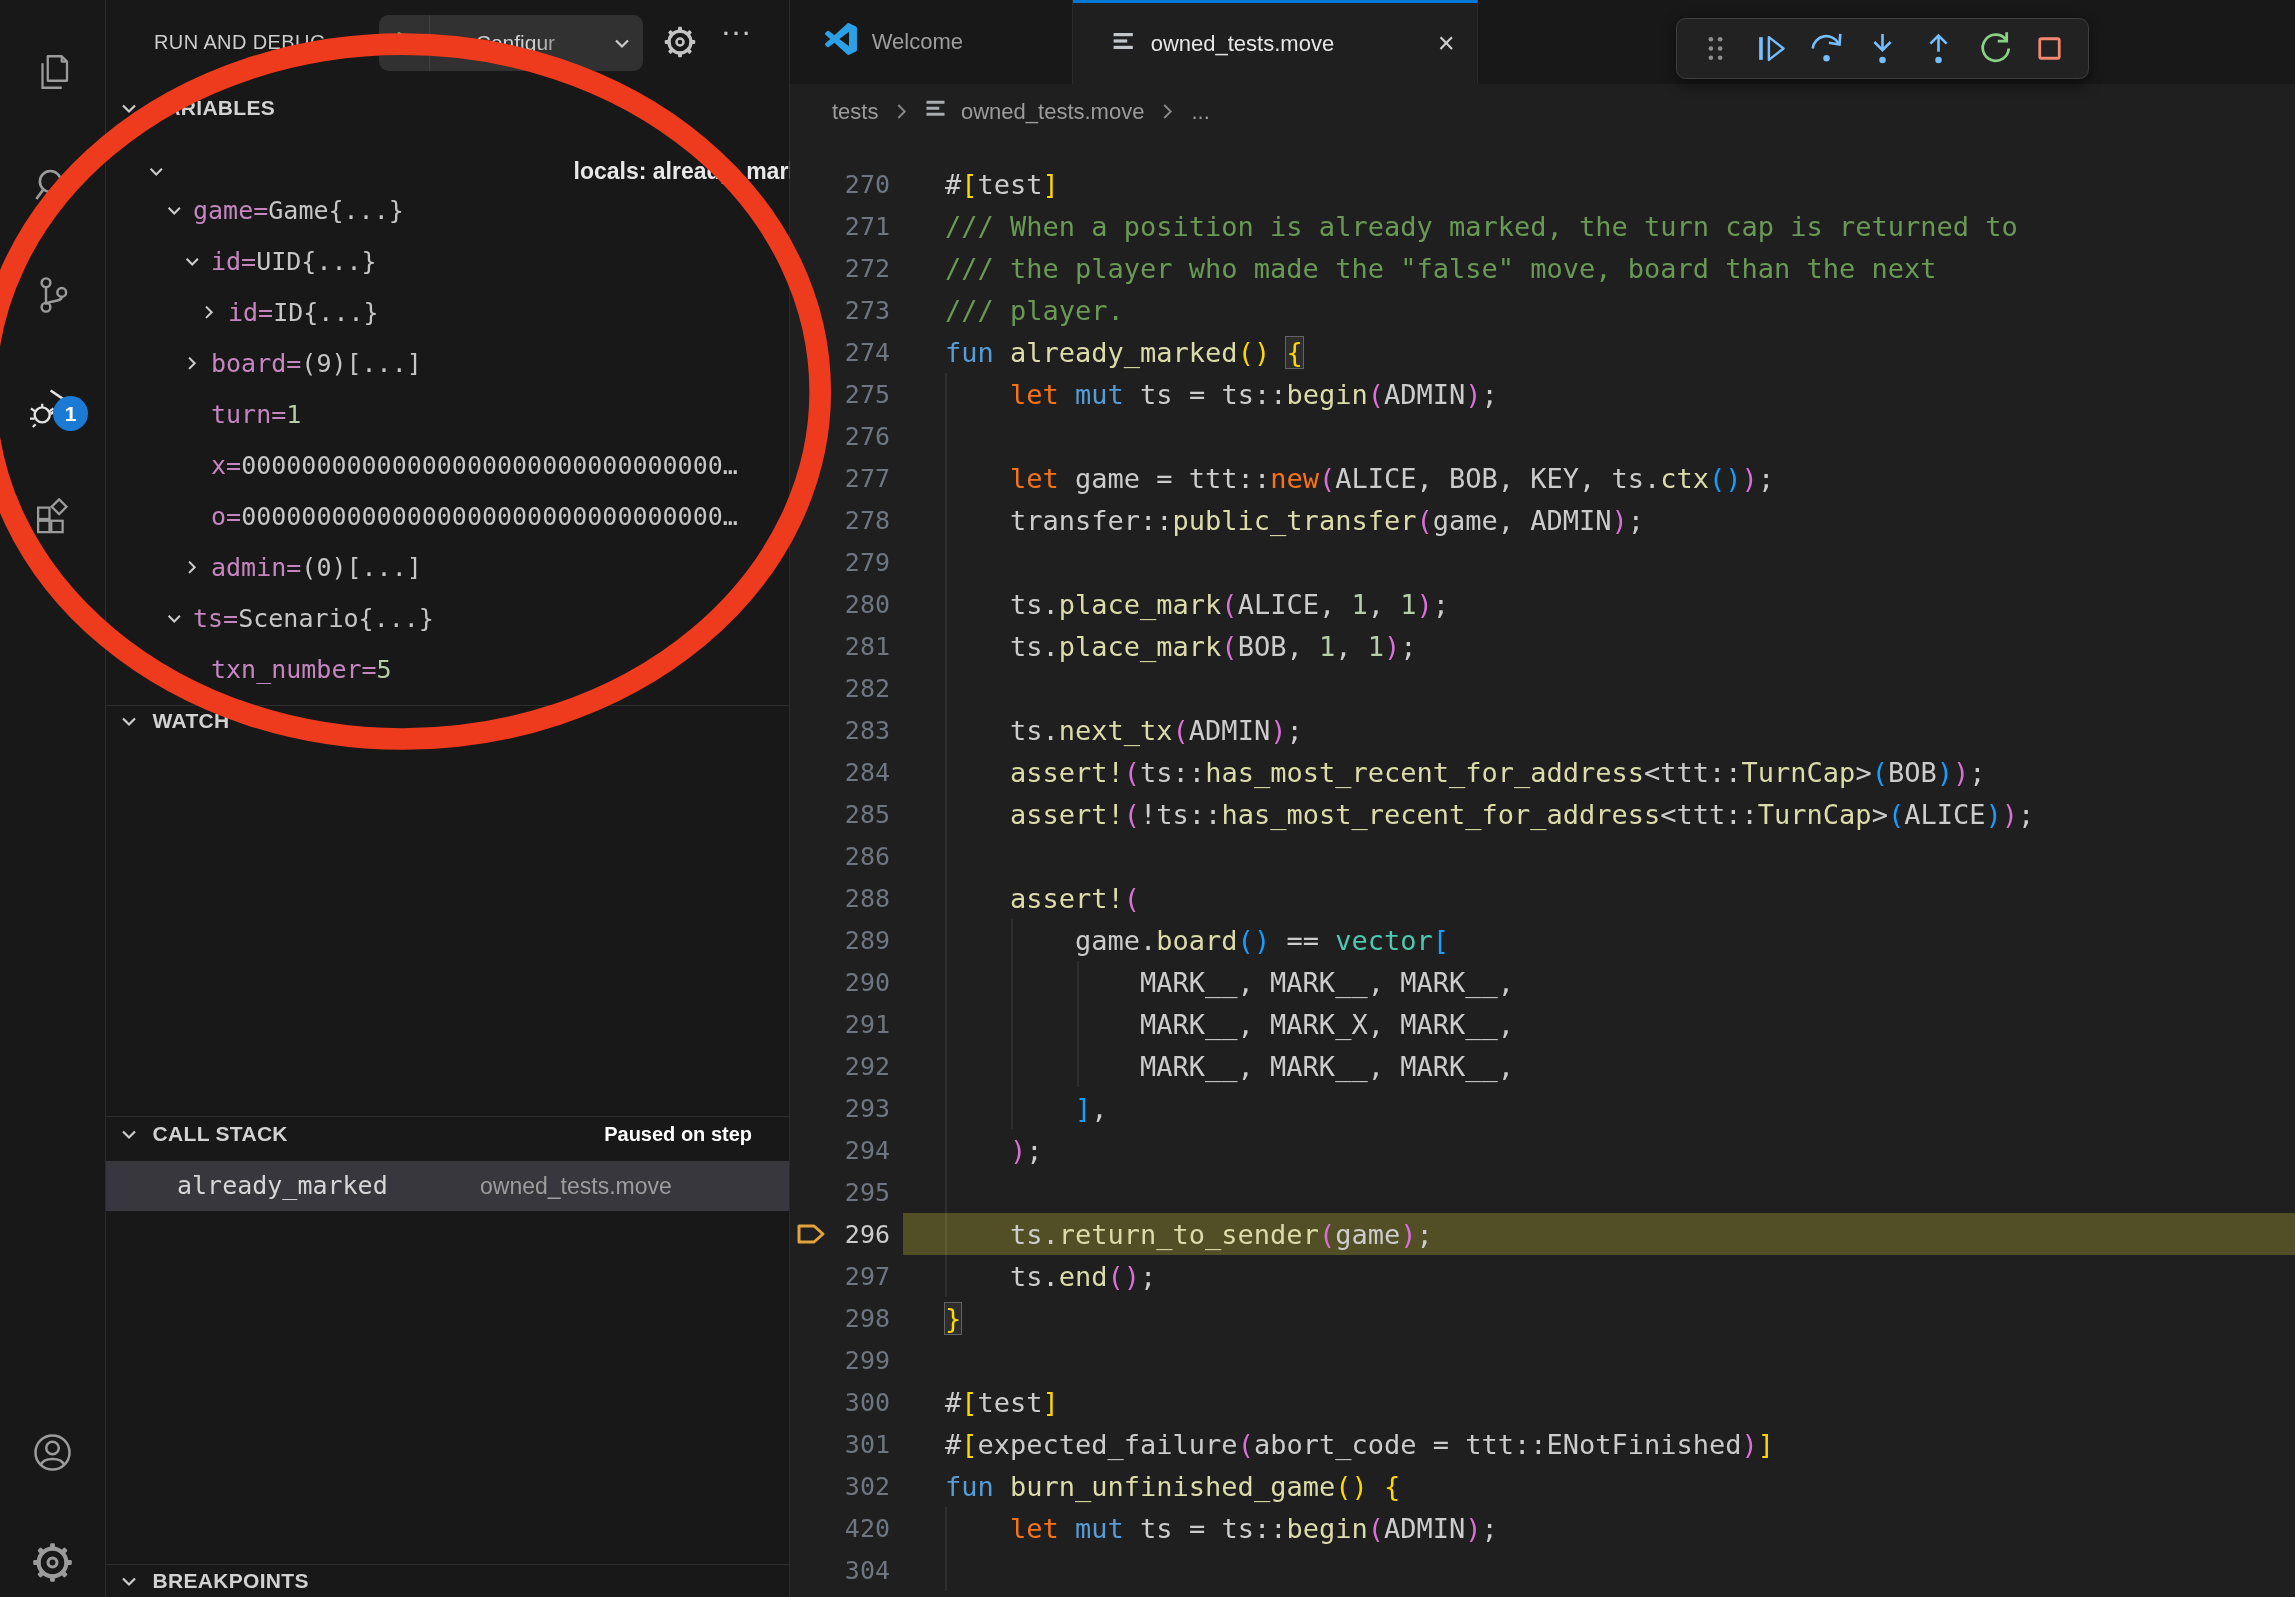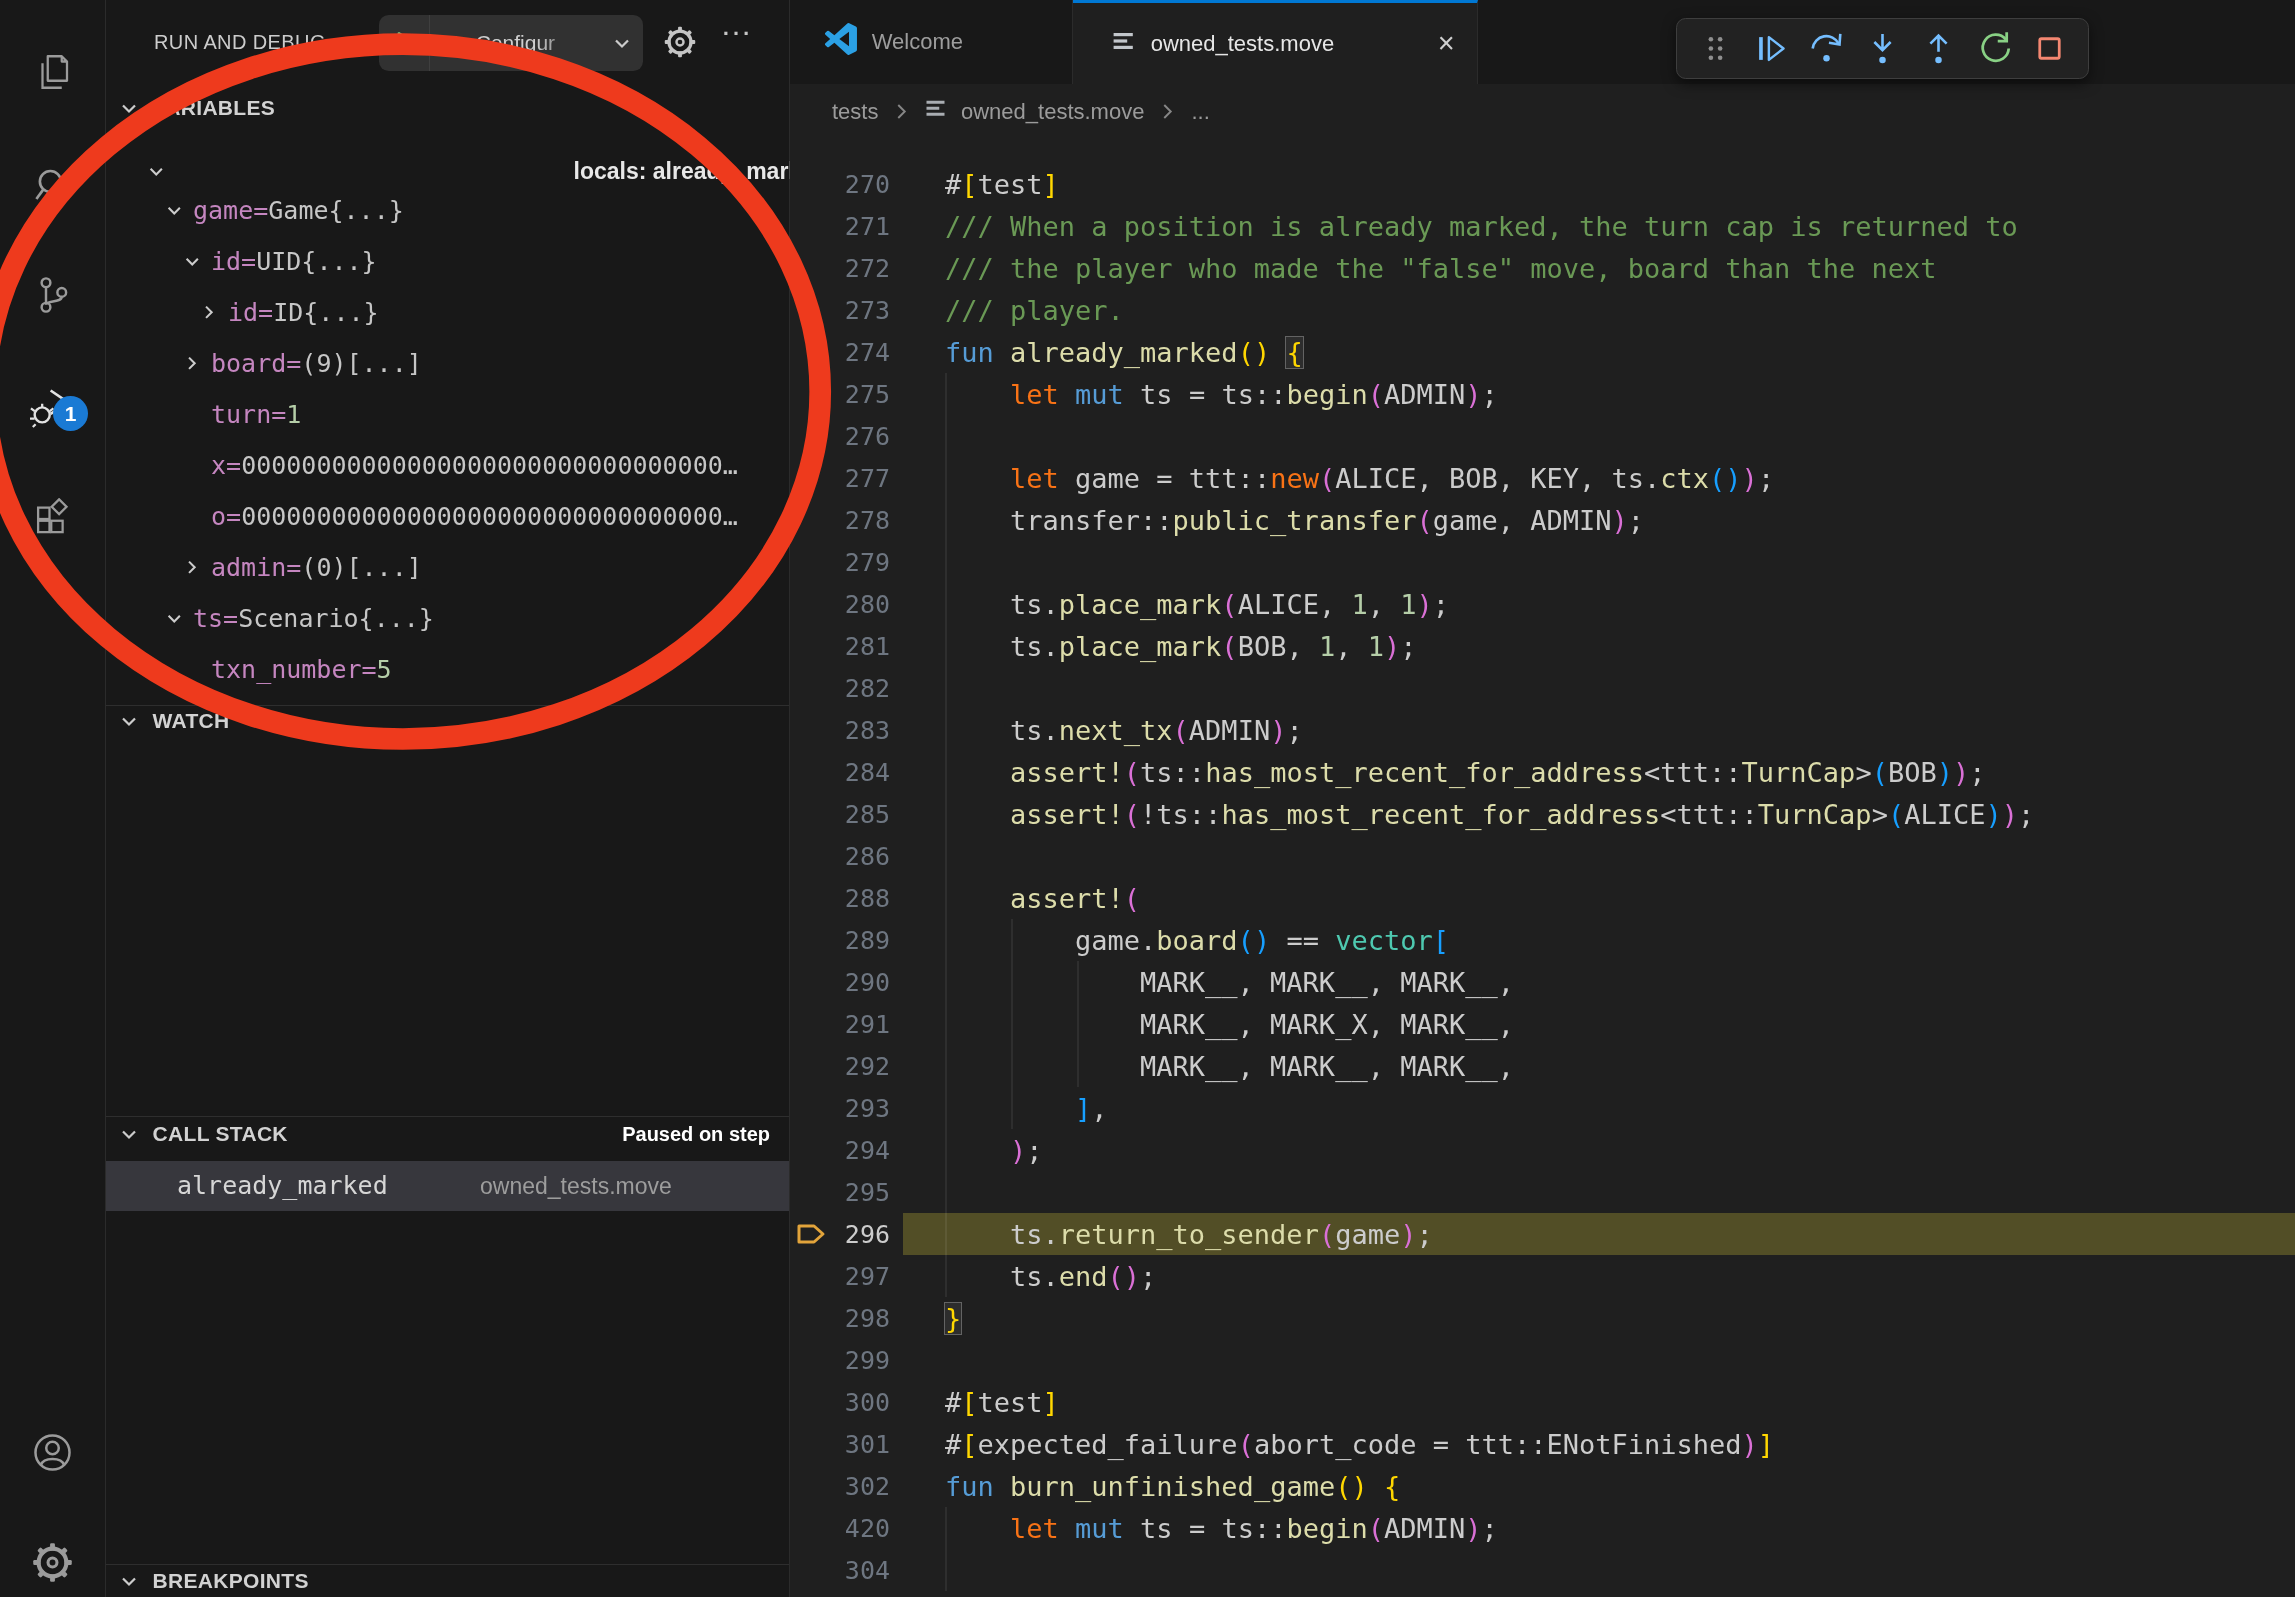--- a/index.html
+++ b/index.html
@@ -17,21 +17,21 @@
   .dd-play{width:50px;height:100%;display:flex;align-items:center;justify-content:center;border-right:0.8px solid #3f3f3f;}
   .dd-label{flex:1;font-size:21px;color:#cfcfcf;padding-left:13px;white-space:nowrap;overflow:hidden;
             -webkit-mask-image:linear-gradient(90deg,#fff 62%,transparent 95%);
             mask-image:linear-gradient(90deg,#fff 62%,transparent 95%);}
   .dd-chev{width:43px;display:flex;justify-content:center;}
   .sb-gear{position:absolute;left:557px;top:25px;}
   .sb-dots{position:absolute;left:614px;top:6.4px;font-size:32px;color:#c5c5c5;letter-spacing:1.6px;}
   .sec-h{position:absolute;left:0;width:100%;height:42px;display:flex;align-items:center;}
   .sec-h .chev{margin-left:11.3px;display:flex;}
   .sec-h .lbl{margin-left:11.3px;font-size:21px;font-weight:700;color:#d2d2d2;letter-spacing:0.3px;}
-  .sec-status{position:absolute;right:19px;font-size:20px;font-weight:700;color:#fff;}
+  .sec-status{position:absolute;right:37px;font-size:20px;font-weight:700;color:#fff;}
   .sb-div{position:absolute;left:0;right:0;height:0.8px;background:#2e2e2e;}
   .vrow{position:absolute;width:100%;height:51px;display:flex;align-items:center;
         font-family:"DejaVu Sans Mono",monospace;font-size:25px;white-space:nowrap;overflow:hidden;}
   .vrow .tw{width:30px;flex:none;display:flex;align-items:center;}
   .vname{color:#C586C0;} .veq{color:#C586C0;} .vval{color:#c6c6c6;} .vval.num{color:#B5CEA8;}
   .vscope{font-family:"Liberation Sans",sans-serif;font-size:23px;font-weight:700;color:#e8e8e8;}
   .cs-row{position:absolute;top:1161px;height:50px;width:100%;background:#37373d;}
   .cs-frame{position:absolute;left:71px;top:0;line-height:50px;font-family:"DejaVu Sans Mono",monospace;font-size:25px;color:#d6d6d6;}
   .cs-file{position:absolute;left:374px;top:0;line-height:50px;font-size:23px;color:#9d9d9d;}
   

